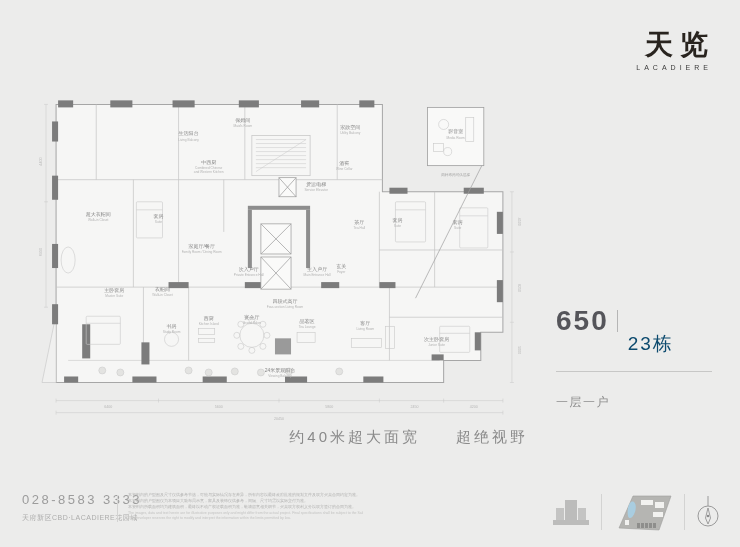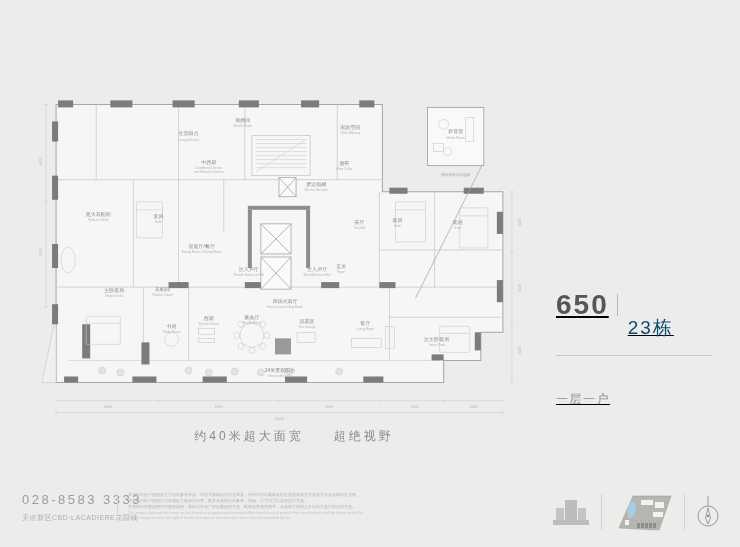--- a/index.html
+++ b/index.html
@@ -6,36 +6,36 @@
   body{font-family:"Liberation Sans","DejaVu Sans",sans-serif;}
   .page{position:relative;width:740px;height:547px;background:#ECECEB;overflow:hidden;}
 
   
   .logo{position:absolute;top:30px;right:32px;text-align:right;}
   .logo-cn{font-size:28px;font-weight:700;color:#29241F;letter-spacing:7px;margin-right:-7px;line-height:1.1;}
   .logo-en{font-size:7px;color:#3A3A3A;letter-spacing:4px;margin-right:-4px;margin-top:3px;}
 
   
   .plan-wrap{position:absolute;left:38px;top:90px;width:492px;height:334px;}
-  .plan-caption{position:absolute;left:48px;top:428px;width:492px;text-align:center;
-                font-size:12px;color:#8A8A8A;letter-spacing:3px;}
+  .plan-caption{position:absolute;left:36px;top:428px;width:492px;text-align:right;
+                font-size:15px;color:#8A8A8A;letter-spacing:3px;}
   svg text{font-family:"Liberation Sans","DejaVu Sans",sans-serif;}
   .room-cn{font-size:5px;fill:#878787;}
   .room-en{font-size:3.2px;fill:#B3B3B3;}
   .note-txt{font-size:3.6px;fill:#9B9B9B;}
   .dim{font-size:3.6px;fill:#B7B7B7;}
 
   
-  .info-panel{position:absolute;left:556px;top:268px;width:160px;text-decoration:underline;}
+  .info-panel{position:absolute;left:556px;top:284px;width:160px;}
   .headline{display:flex;align-items:center;}
   .headline .num{font-size:28px;font-weight:700;color:#55555A;letter-spacing:2px;}
   .headline .vdiv{width:1px;height:22px;background:#B5B5B5;margin:0 10px 0 8px;}
   .headline .bld{font-size:19px;color:#0c4a6e;letter-spacing:2px;margin-top:47px;}
   .info-rule{border:none;border-top:1px solid #C7C7C6;margin:14px 0 0 0;width:156px;}
-  .info-lines{margin-top:29px;}
+  .info-lines{margin-top:16px;}
   .info-line{font-size:12px;color:#8D8D8D;letter-spacing:1.5px;line-height:28px;}
 
   
   .footer-phone{position:absolute;left:22px;top:492px;}
   .phone-num{font-size:13px;color:#9C9C9C;letter-spacing:2.5px;}
   .phone-sub{font-size:7px;color:#ADADAC;letter-spacing:0.5px;margin-top:6px;}
   .fdiv{position:absolute;width:1px;background:#D3D3D2;}
   .fdiv1{left:117px;top:495px;height:27px;}
   .fdiv2{left:601px;top:494px;height:36px;}
   .fdiv3{left:684px;top:494px;height:36px;}
@@ -46,20 +46,24 @@
   .icon-box{position:absolute;}
   .icon-building{left:550px;top:498px;}
   .icon-siteplan{left:611px;top:490px;}
   .icon-compass{left:695px;top:494px;}
 </style>
 </head>
 <body>
 
 <div class="page">
 
+  <header class="logo">
+    <div class="logo-cn">天览</div>
+    <div class="logo-en">LACADIERE</div>
+  </header>
 
   <section class="plan-wrap">
     <svg viewBox="0 0 490 330" width="492" height="334">
 
       <path d="M18,13 H343 V100 H463 V240 H441 V268 H404 V290 H18 Z" fill="#F6F6F5" stroke="#A6A6A6" stroke-width="1"></path>
       <path d="M18,222 L4,290 L18,290 Z" fill="#F0F0EF" stroke="#C4C4C4" stroke-width="0.6"></path>
 
       <g stroke="#C3C3C3" stroke-width="0.7" fill="none">
         <path d="M18,88 H343"></path>
           <path d="M18,195 H463"></path>

